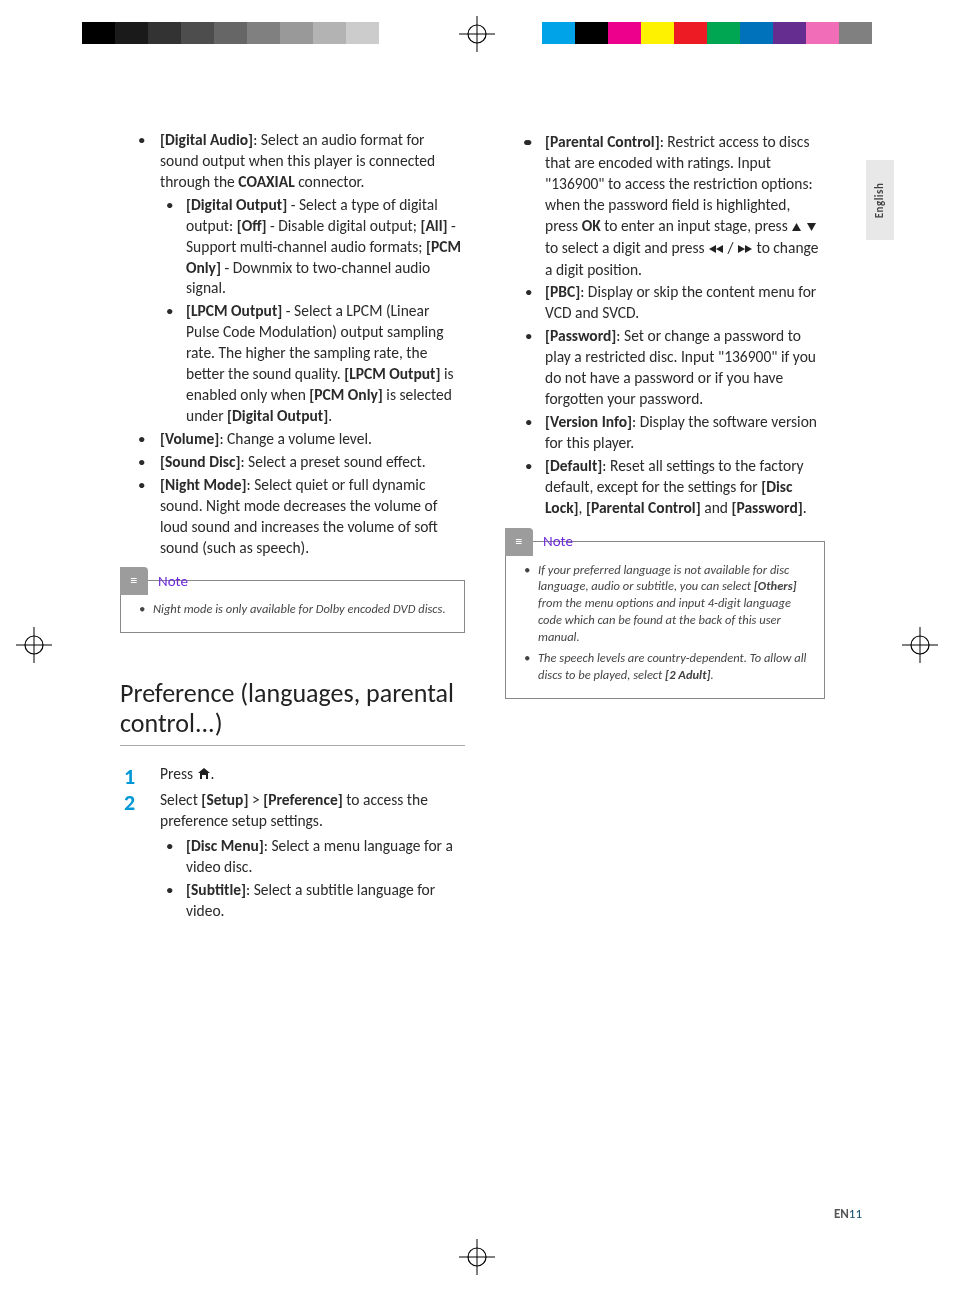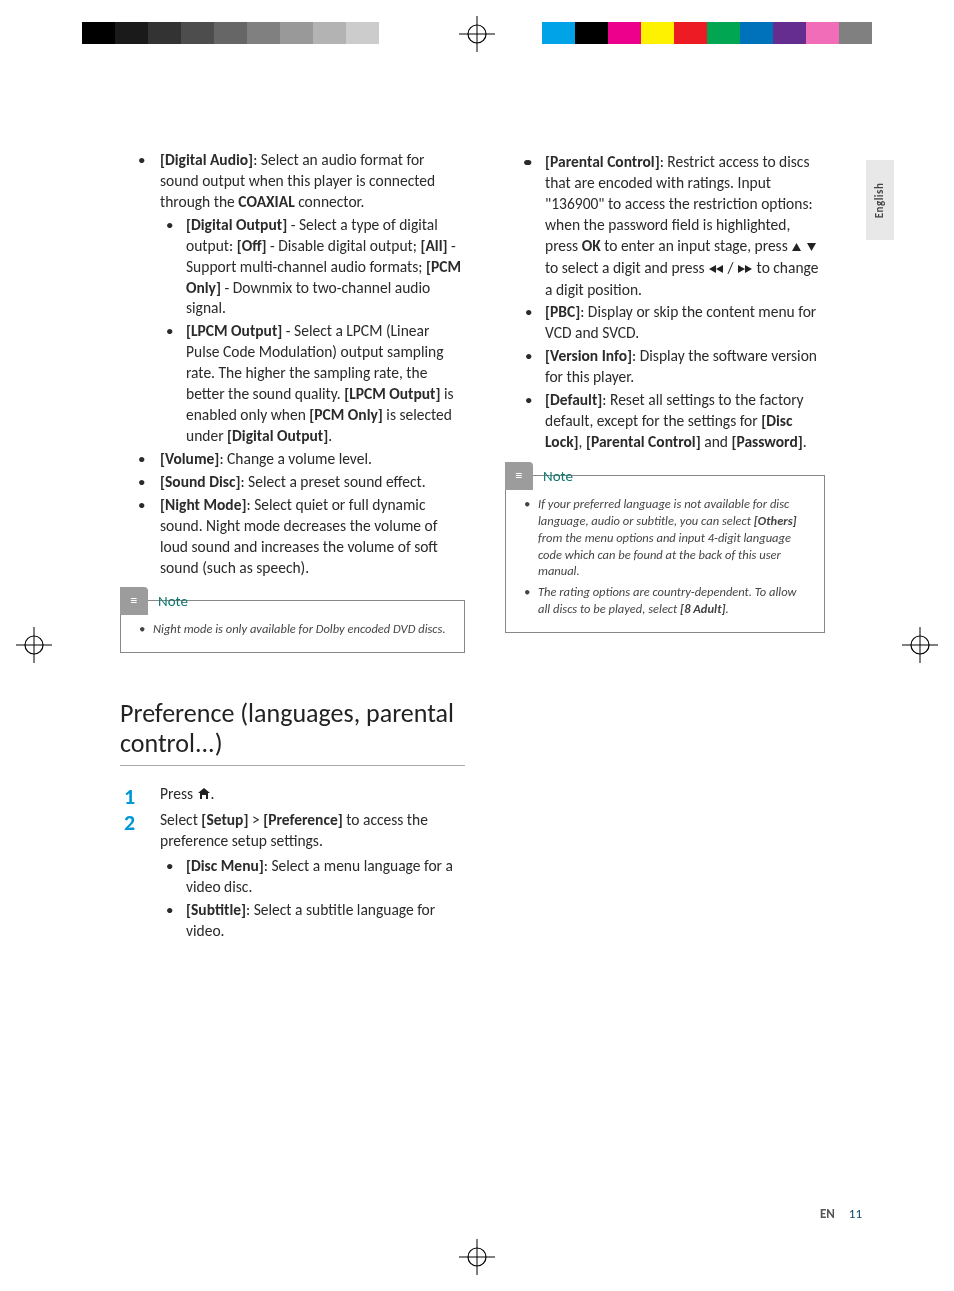--- a/index.html
+++ b/index.html
@@ -27,21 +27,20 @@
   .page {
     position: absolute;
     left: 120px;
     right: 60px;
     top: 130px;
     bottom: 80px;
   }
   .columns {
     display: flex;
     gap: 40px;
-    margin-top: 20px;
   }
   .col { width: 345px; font-size: 15.5px; line-height: 1.35; color:#2b2b2b; }
   .col-right { width: 320px; }
   ul.lvl1 { list-style: none; padding-left: 40px; }
   ul.lvl1 > li { position: relative; margin-bottom: 2px; }
   ul.lvl1 > li::before {
     content: "•"; position: absolute; left: -22px; top: 0; font-size: 15px;
   }
   ul.lvl2 { list-style: none; padding-left: 26px; margin-top: 2px; }
   ul.lvl2 > li { position: relative; margin-bottom: 2px; }
@@ -52,21 +51,21 @@
   
   .note-box { border: 1px solid #888; margin-top: 22px; padding: 10px 14px 10px 14px; position: relative; }
   .note-tab {
     position: absolute; top: -14px; left: -1px; display: flex; align-items: center;
   }
   .note-icon {
     width: 28px; height: 28px; background: #9c9c9c; border-top-right-radius: 4px;
     display: flex; align-items: center; justify-content: center;
   }
   .note-icon span { color:#fff; font-size:14px; line-height:1; }
-  .note-title { margin-left: 10px; color: #0f766e; font-size: 15px; font-weight:500; }
+  .note-title { margin-left: 10px; color: #6d28d9; font-size: 15px; font-weight:500; }
   .note-body { margin-top: 10px; font-size: 12.5px; color:#444;font-style:italic; }
   .note-body ul { list-style: none; padding-left: 18px; }
   .note-body li { position: relative; margin-bottom: 4px; }
   .note-body li::before { content:"•"; position:absolute; left:-14px; }
   
   .section-head {
     font-size: 26px; line-height: 1.15; color:#222; margin-top: 46px; margin-bottom: 18px;
     border-bottom: 1px solid #aaa; padding-bottom: 6px; font-weight: 400;
   }
   
@@ -85,21 +84,21 @@
     width: 28px; height: 80px; background: #e8e8e8;
     display: flex; align-items: center; justify-content: center;
   }
   .side-tab span {
     transform: rotate(-90deg); font-size: 11px; letter-spacing: 0.5px; color:#444;
     font-weight: 600;
   }
   
   .footer {
     position: absolute; right: 92px; bottom: 70px; font-size: 13px; color:#555;
-    display: flex; gap: 14px; align-items: flex-end;
+    display: flex; gap: 0; align-items: flex-end;
   }
   .footer .pn { color:#0c4a6e; }
 </style>
 </head>
 <body>
 
 <div class="colorbar left" id="bar-left">
     <div class="swatch" style="background: rgb(0, 0, 0);"></div>
     <div class="swatch" style="background: rgb(26, 26, 26);"></div>
     <div class="swatch" style="background: rgb(51, 51, 51);"></div>
@@ -211,37 +210,38 @@
                     <path d="M5.5 1 L10 9 L1 9 Z" fill="#222"></path>
                   </svg></span> <span class="arrow-icon"><svg width="11" height="10" viewBox="0 0 11 10">
                     <path d="M5.5 9 L10 1 L1 1 Z" fill="#222"></path>
                   </svg></span><span> to select a digit and press </span><span class="arrow-icon"><svg width="16" height="10" viewBox="0 0 16 10">
                     <path d="M8 5 L15 1 L15 9 Z M1 5 L8 1 L8 9 Z" fill="#222"></path>
                   </svg></span> / <span class="arrow-icon"><svg width="16" height="10" viewBox="0 0 16 10">
                     <path d="M1 1 L8 5 L1 9 Z M8 1 L15 5 L8 9 Z" fill="#222"></path>
                   </svg></span><span> to change a digit position.</span>
             </li>
             <li><span class="b">[PBC]</span><span>: Display or skip the content menu for VCD and SVCD.</span></li>
+            <li><span class="b">[Password]</span><span>: Set or change a password to play a restricted disc. Input "136900" if you do not have a password or if you have forgotten your password.</span></li>
             <li><span class="b">[Version Info]</span><span>: Display the software version for this player.</span></li>
             <li><span class="b">[Default]</span><span>: Reset all settings to the factory default, except for the settings for </span><span class="b">[Disc Lock]</span><span>, </span><span class="b">[Parental Control]</span><span> and </span><span class="b">[Password]</span><span>.</span></li>
           </ul>
         </li>
       </ul>
 
       <div class="note-box">
         <div class="note-tab">
           <div class="note-icon">
               <span>≡</span>
             </div>
           <div class="note-title">Note</div>
         </div>
         <div class="note-body">
           <ul>
             <li><span>If your preferred language is not available for disc language, audio or subtitle, you can select </span><span class="b">[Others]</span><span> from the menu options and input 4-digit language code which can be found at the back of this user manual.</span></li>
-            <li><span>The rating options are country-dependent. To allow all discs to be played, select </span><span class="b">[8 Adult]</span><span>.</span></li>
+            <li><span>The speech levels are country-dependent. To allow all discs to be played, select </span><span class="b">[2 Adult]</span><span>.</span></li>
           </ul>
         </div>
       </div>
     </div>
   </div>
 </div>
 
 <div class="footer">
   <span class="b">EN</span>
   <span class="pn">11</span>

